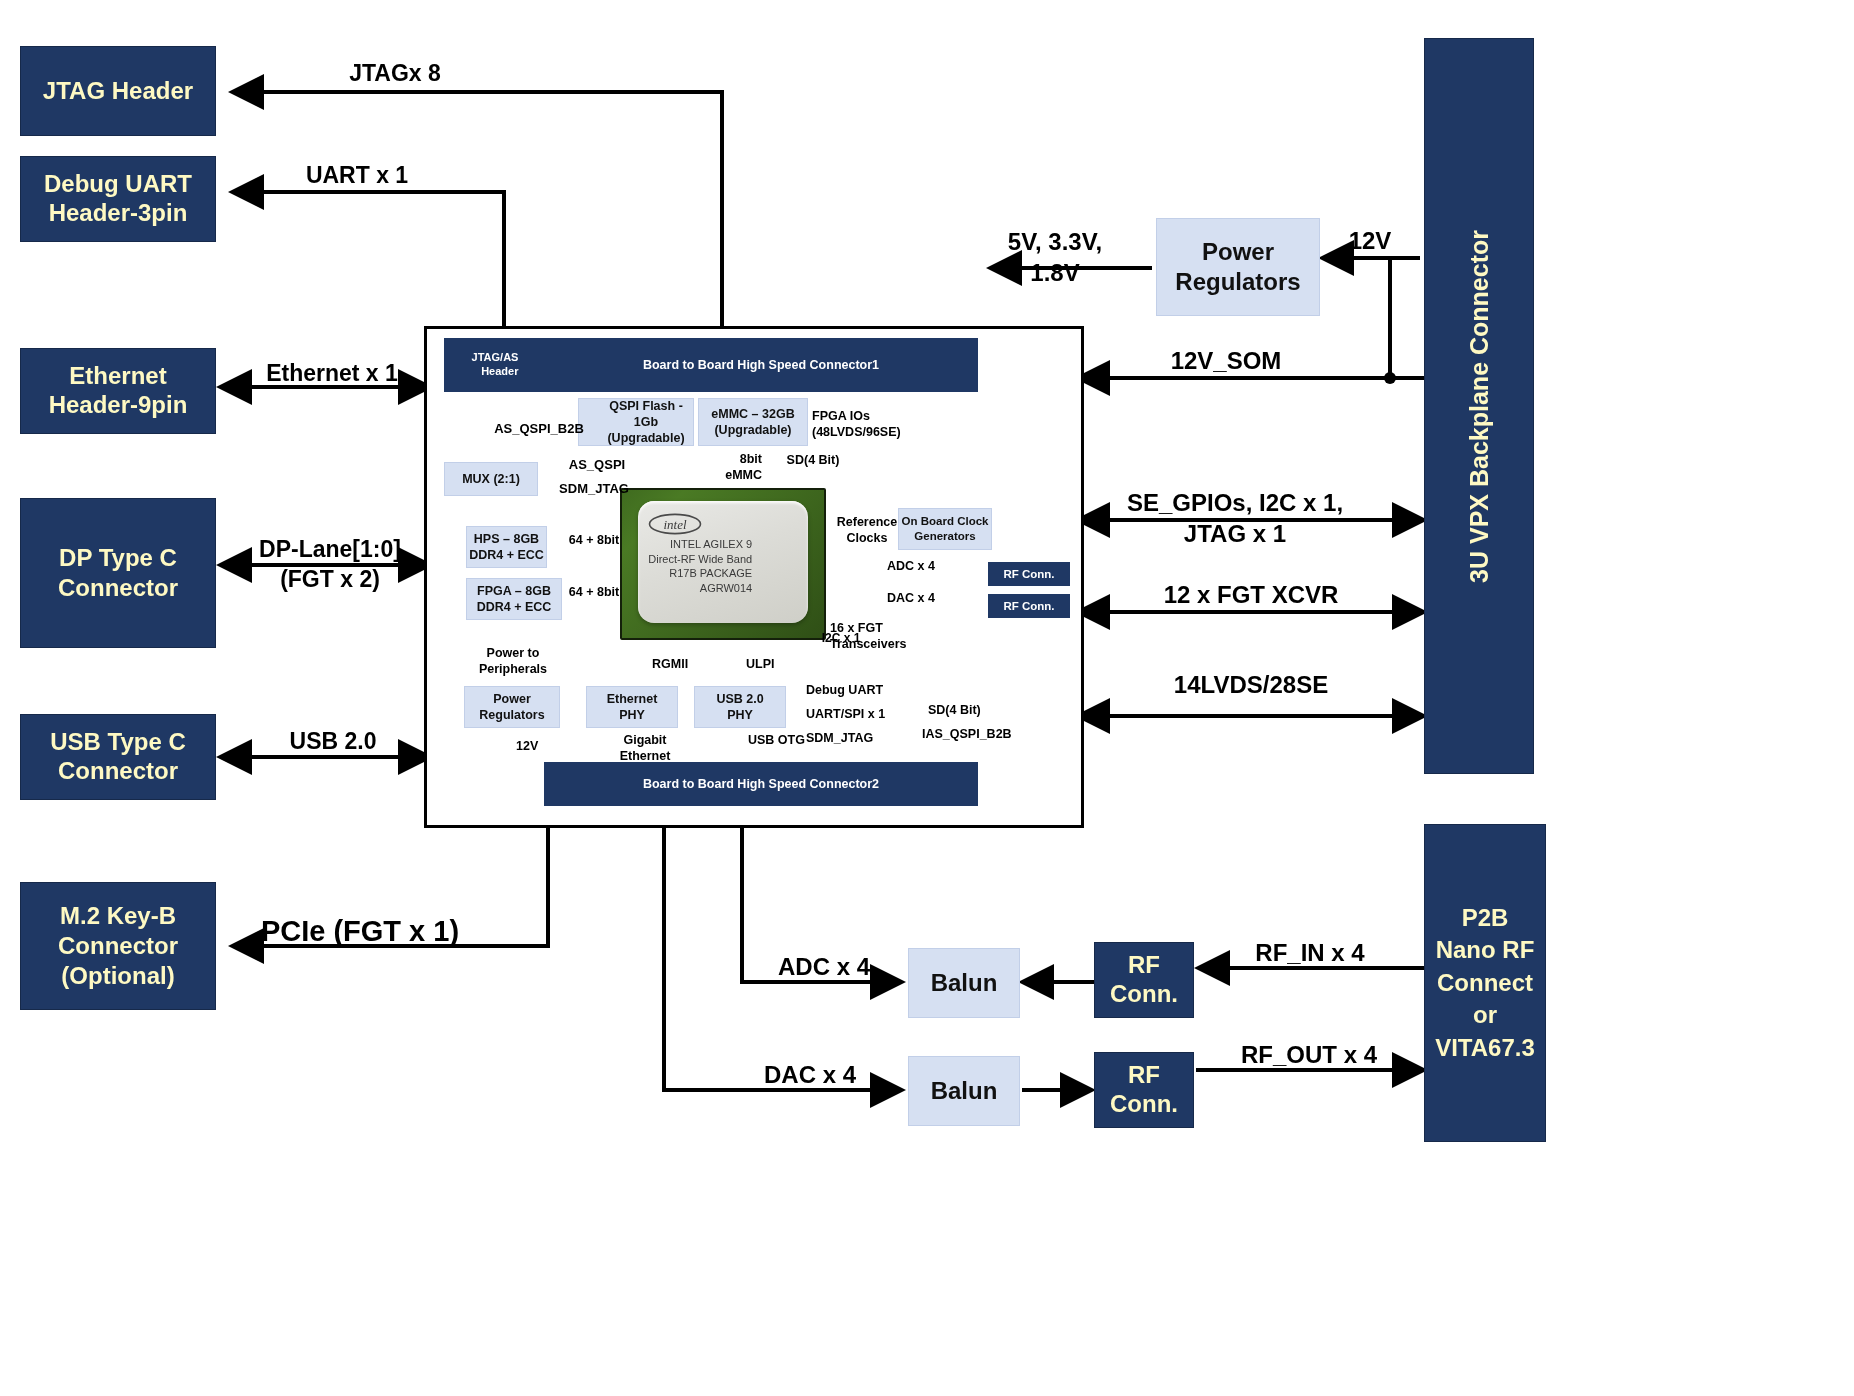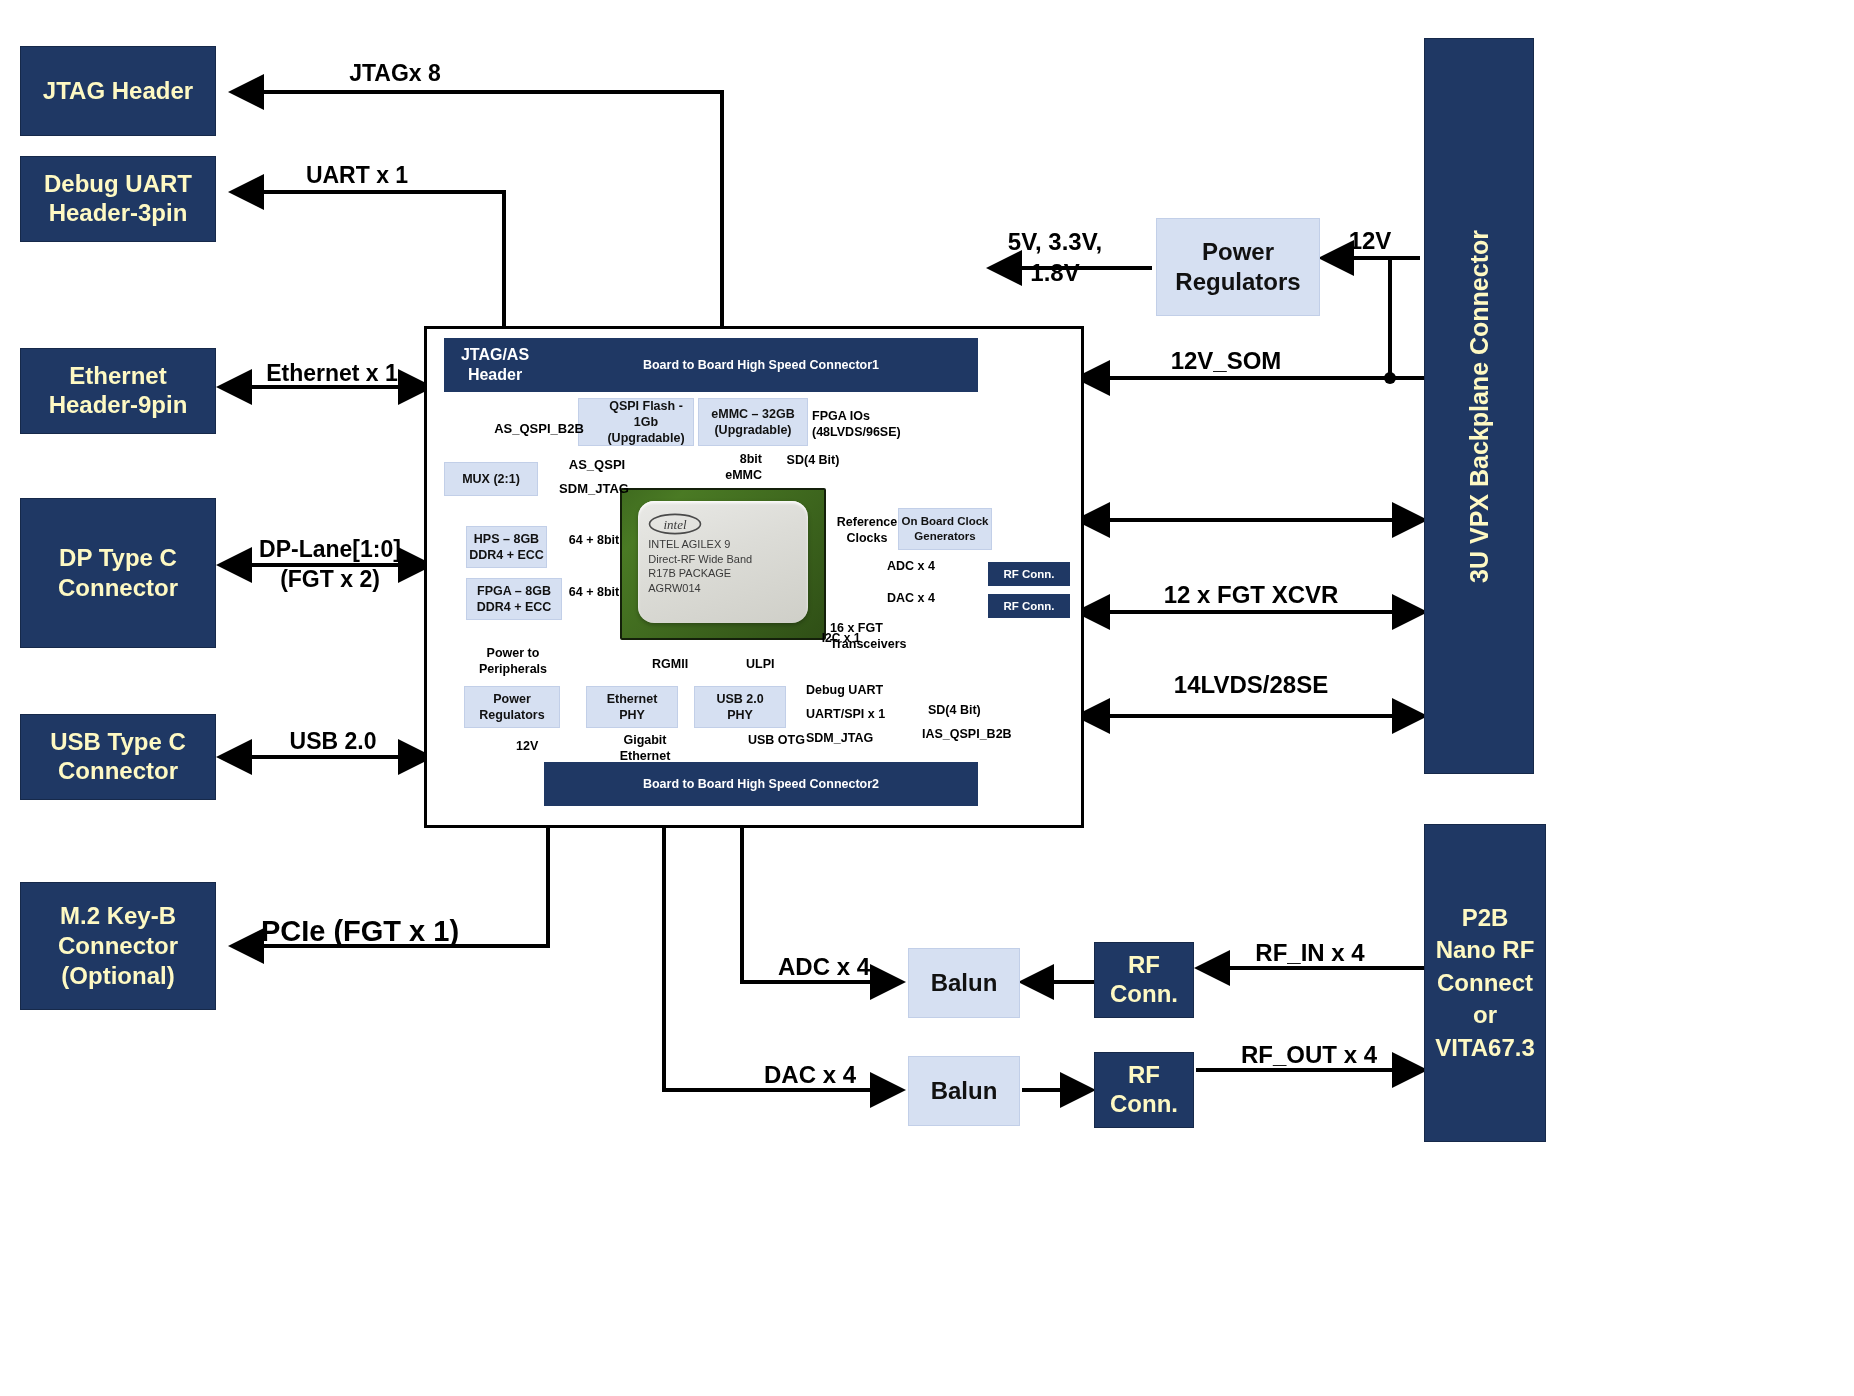--- a/index.html
+++ b/index.html
@@ -14,21 +14,21 @@
   .navy-inner{background:#1F3864;color:#fff;font-weight:bold;}
   .lbl{color:#000;font-weight:bold;background:transparent;}
   .lbl-sm{color:#000;font-weight:bold;background:transparent;}
   .chipwrap{position:absolute;}
   .chip-outer{position:absolute;left:0;top:0;width:100%;height:100%;
      background:linear-gradient(135deg,#3f6b1f 0%,#4a7a24 18%,#2f4f16 100%);
      border:2px solid #14200a;border-radius:2px;}
   .chip-die{position:absolute;left:9%;top:9%;width:84%;height:82%;
      background:linear-gradient(160deg,#e9e9e6 0%,#dcdcd7 45%,#cfcfc8 100%);
      border-radius:16px;box-shadow:inset 0 2px 3px rgba(255,255,255,.9), 0 2px 4px rgba(0,0,0,.28);}
-  .chip-text{position:absolute;left:14%;top:33%;color:#3a3a3a;font-size:11px;line-height:1.34;text-align:left;font-family:"Liberation Sans",sans-serif;}
+  .chip-text{position:absolute;left:14%;top:33%;color:#3a3a3a;font-size:11px;line-height:1.34;text-align:right;font-family:"Liberation Sans",sans-serif;}
   .intel-logo{position:absolute;left:14%;top:17%;}
   .intel-logo svg{display:block;}
   .boardbox{position:absolute;border:3px solid #000;background:#fff;}
 </style>
 </head>
 <body>
 
 <div id="stage">
 
   <svg width="1854" height="1396">
@@ -194,21 +194,21 @@
   </div>
   <div class="txt lbl" style="left:238px;top:726px;width:190px;height:30px;font-size:23px;">
     <span>USB 2.0</span>
   </div>
   <div class="txt lbl" style="left:245px;top:916px;width:230px;height:30px;font-size:29px;justify-content:center;">
     <span>PCIe (FGT x 1)</span>
   </div>
 
   <div class="boardbox" style="left:424px;top:326px;width:654px;height:496px;"></div>
 
-  <div class="txt navy-inner" style="left:444px;top:338px;width:102px;height:54px;font-size:16px;white-space:pre-line;line-height:1.25;">
+  <div class="txt navy-inner" style="left:444px;top:338px;width:102px;height:54px;font-size:11px;white-space:pre-line;line-height:1.25;text-align:right;">
     <span>JTAG/AS
 Header</span>
   </div>
 
   <div class="txt navy-inner" style="left:544px;top:338px;width:434px;height:54px;font-size:12.5px;">
     <span>Board to Board High Speed Connector1</span>
   </div>
 
   <div class="txt navy-inner" style="left:544px;top:762px;width:434px;height:44px;font-size:12.5px;">
     <span>Board to Board High Speed Connector2</span>
@@ -369,20 +369,24 @@
     <span>12V</span>
   </div>
   <div class="txt lbl" style="left:960px;top:222px;width:190px;height:70px;font-size:24px;white-space:pre-line;line-height:1.3;">
     <span>5V, 3.3V,
 1.8V</span>
   </div>
 
   <div class="txt lbl" style="left:1096px;top:346px;width:260px;height:30px;font-size:24px;">
     <span>12V_SOM</span>
   </div>
+  <div class="txt lbl" style="left:1090px;top:482px;width:290px;height:72px;font-size:24px;white-space:pre-line;line-height:1.3;">
+    <span>SE_GPIOs, I2C x 1,
+JTAG x 1</span>
+  </div>
   <div class="txt lbl" style="left:1106px;top:580px;width:290px;height:30px;font-size:24px;">
     <span>12 x FGT XCVR</span>
   </div>
   <div class="txt lbl" style="left:1106px;top:670px;width:290px;height:30px;font-size:24px;">
     <span>14LVDS/28SE</span>
   </div>
 
   <div class="txt navy" style="left:1424px;top:38px;width:110px;height:736px;font-size:25px;">
     <span style="writing-mode:vertical-rl;transform:rotate(180deg);white-space:nowrap;">3U VPX Backplane Connector</span>
   </div>

